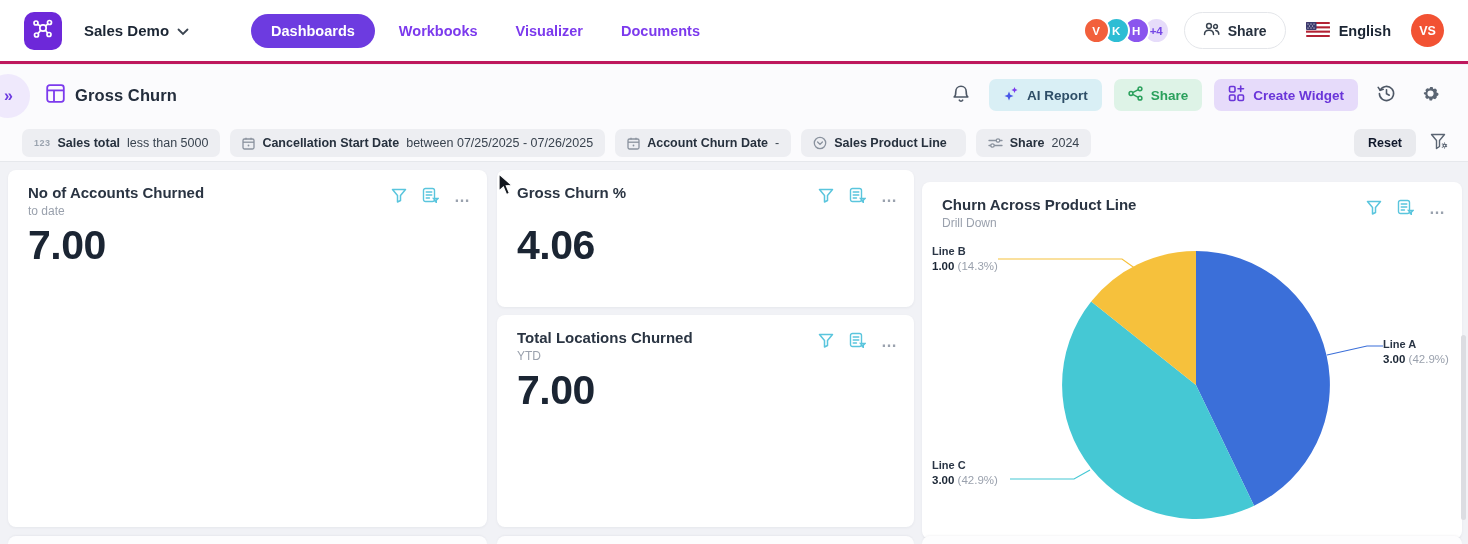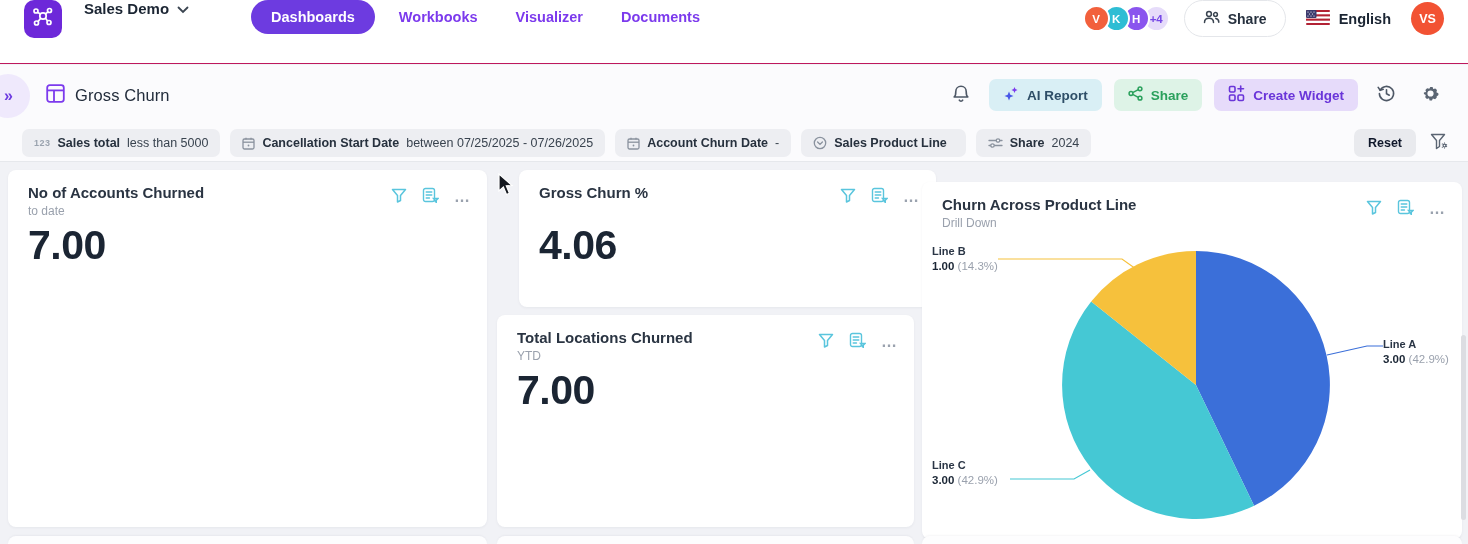--- a/index.html
+++ b/index.html
@@ -1,21 +1,21 @@
 <!DOCTYPE html>
 <html style="--accent: #7C3AED; --nav-pill: #6D3BE0; --logo-bg: #6D28D9; --ai-bg: #D9EFF5; --ai-tx: #2E4E67; --sh-bg: #DEF3E7; --sh-tx: #2AA05C; --cw-bg: #E6DBFA; --cw-tx: #6A35D9; --wicon: #5AC5DD; --content-bg: #F1F2F6;"><head>
 <meta charset="utf-8">
 <style>
   * { margin:0; padding:0; box-sizing:border-box; }
   body { font-family:"Liberation Sans", sans-serif; background:#e8e9ee; }
   .screen { position:relative; width:1468px; height:544px; background:#F1F2F6; overflow:hidden; }
 
   
   .topnav { position:absolute; left:0; top:0; width:100%; height:64px; background:#fff;
-            border-bottom:1px solid #be185d; display:flex; align-items:flex-start; padding:0 24px; }
+            border-bottom:3px solid #be185d; display:flex; align-items:center; padding:0 24px; }
   .logo { width:38px; height:38px; border-radius:10px; background:var(--logo-bg,#6D28D9);
           display:flex; align-items:center; justify-content:center; flex:0 0 auto; }
   .workspace { display:flex; align-items:center; gap:8px; margin-left:22px; background:none; border:none;
                font-family:inherit; font-size:15px; font-weight:700; color:#1B2533; cursor:pointer; }
   .mainnav { display:flex; align-items:center; margin-left:62px; gap:10px; }
   .navlink { font-size:14.5px; font-weight:600; color:var(--accent,#7C3AED); text-decoration:none;
              padding:9px 14px; border-radius:19px; }
   .navlink.active { background:var(--nav-pill,#6D3BE0); color:#fff; padding:9px 20px; }
   .topnav-right { margin-left:auto; display:flex; align-items:center; }
   .avatars { display:flex; }
@@ -29,21 +29,21 @@
   .user-badge { width:33px; height:33px; border-radius:50%; background:#F25233; color:#fff; font-size:12.5px;
                 font-weight:700; display:flex; align-items:center; justify-content:center; margin-left:20px; }
 
   
   .subheader { position:absolute; left:0; top:65px; width:100%; height:60px; background:#FBFBFD;
                display:flex; align-items:center; padding:0 22px 0 36px; }
   .collapse-btn { position:absolute; left:-14px; top:9px; width:44px; height:44px; border-radius:50%;
                   background:#EFE9FC; border:none; color:#6D3BE0; font-size:16px; font-weight:700;
                   cursor:pointer; padding-left:18px; text-align:left; }
   .page-title { display:flex; align-items:center; gap:10px; margin-left:10px; }
-  .page-title h1 { font-size:16.5px; font-weight:400; color:#232D3C; letter-spacing:.1px; }
+  .page-title h1 { font-size:16.5px; font-weight:700; color:#232D3C; letter-spacing:.1px; }
   .sub-actions { margin-left:auto; display:flex; align-items:center; gap:12px; }
   .iconbtn { background:none; border:none; cursor:pointer; display:flex; align-items:center; justify-content:center;
              width:32px; height:32px; color:#4E5866; }
   .pillbtn { display:flex; align-items:center; gap:8px; height:32px; padding:0 14px; border:none; border-radius:7px;
              font-family:inherit; font-size:13.5px; font-weight:700; cursor:pointer; }
   .pill-ai { background:var(--ai-bg,#D9EFF5); color:var(--ai-tx,#2E4E67); }
   .pill-share { background:var(--sh-bg,#DEF3E7); color:var(--sh-tx,#2AA05C); }
   .pill-create { background:var(--cw-bg,#E6DBFA); color:var(--cw-tx,#6A35D9); }
 
   
@@ -325,21 +325,21 @@
                 <line x1="4.2" y1="8" x2="9.8" y2="8"></line>
                 <line x1="4.2" y1="11" x2="7.5" y2="11"></line>
                 <path d="M11.5 11.5h4.5l-1.7 1.8v2l-1.1-.6v-1.4z" fill="#fff"></path>
               </svg></span>
           </button>
         <button class="dots">…</button>
       </div>
       <div class="bigval" style="top:52px;">7.00</div>
     </section>
 
-    <section class="card" style="left:519px; top:8px; width:417px; height:137px;">
+    <section class="card" style="left:497px; top:8px; width:417px; height:137px;">
       <div class="card-head">
         <div class="card-title">Gross Churn %</div>
       </div>
       <div class="card-icons">
         <button class="wicon">
             <span><svg width="16" height="15" viewBox="0 0 16 15" fill="none" stroke="currentColor" stroke-width="1.5" stroke-linejoin="round">
                 <path d="M1.5 1.5h13l-5 6v5l-3 1.5v-6.5z"></path>
               </svg></span>
           </button>
         <button class="wicon">

